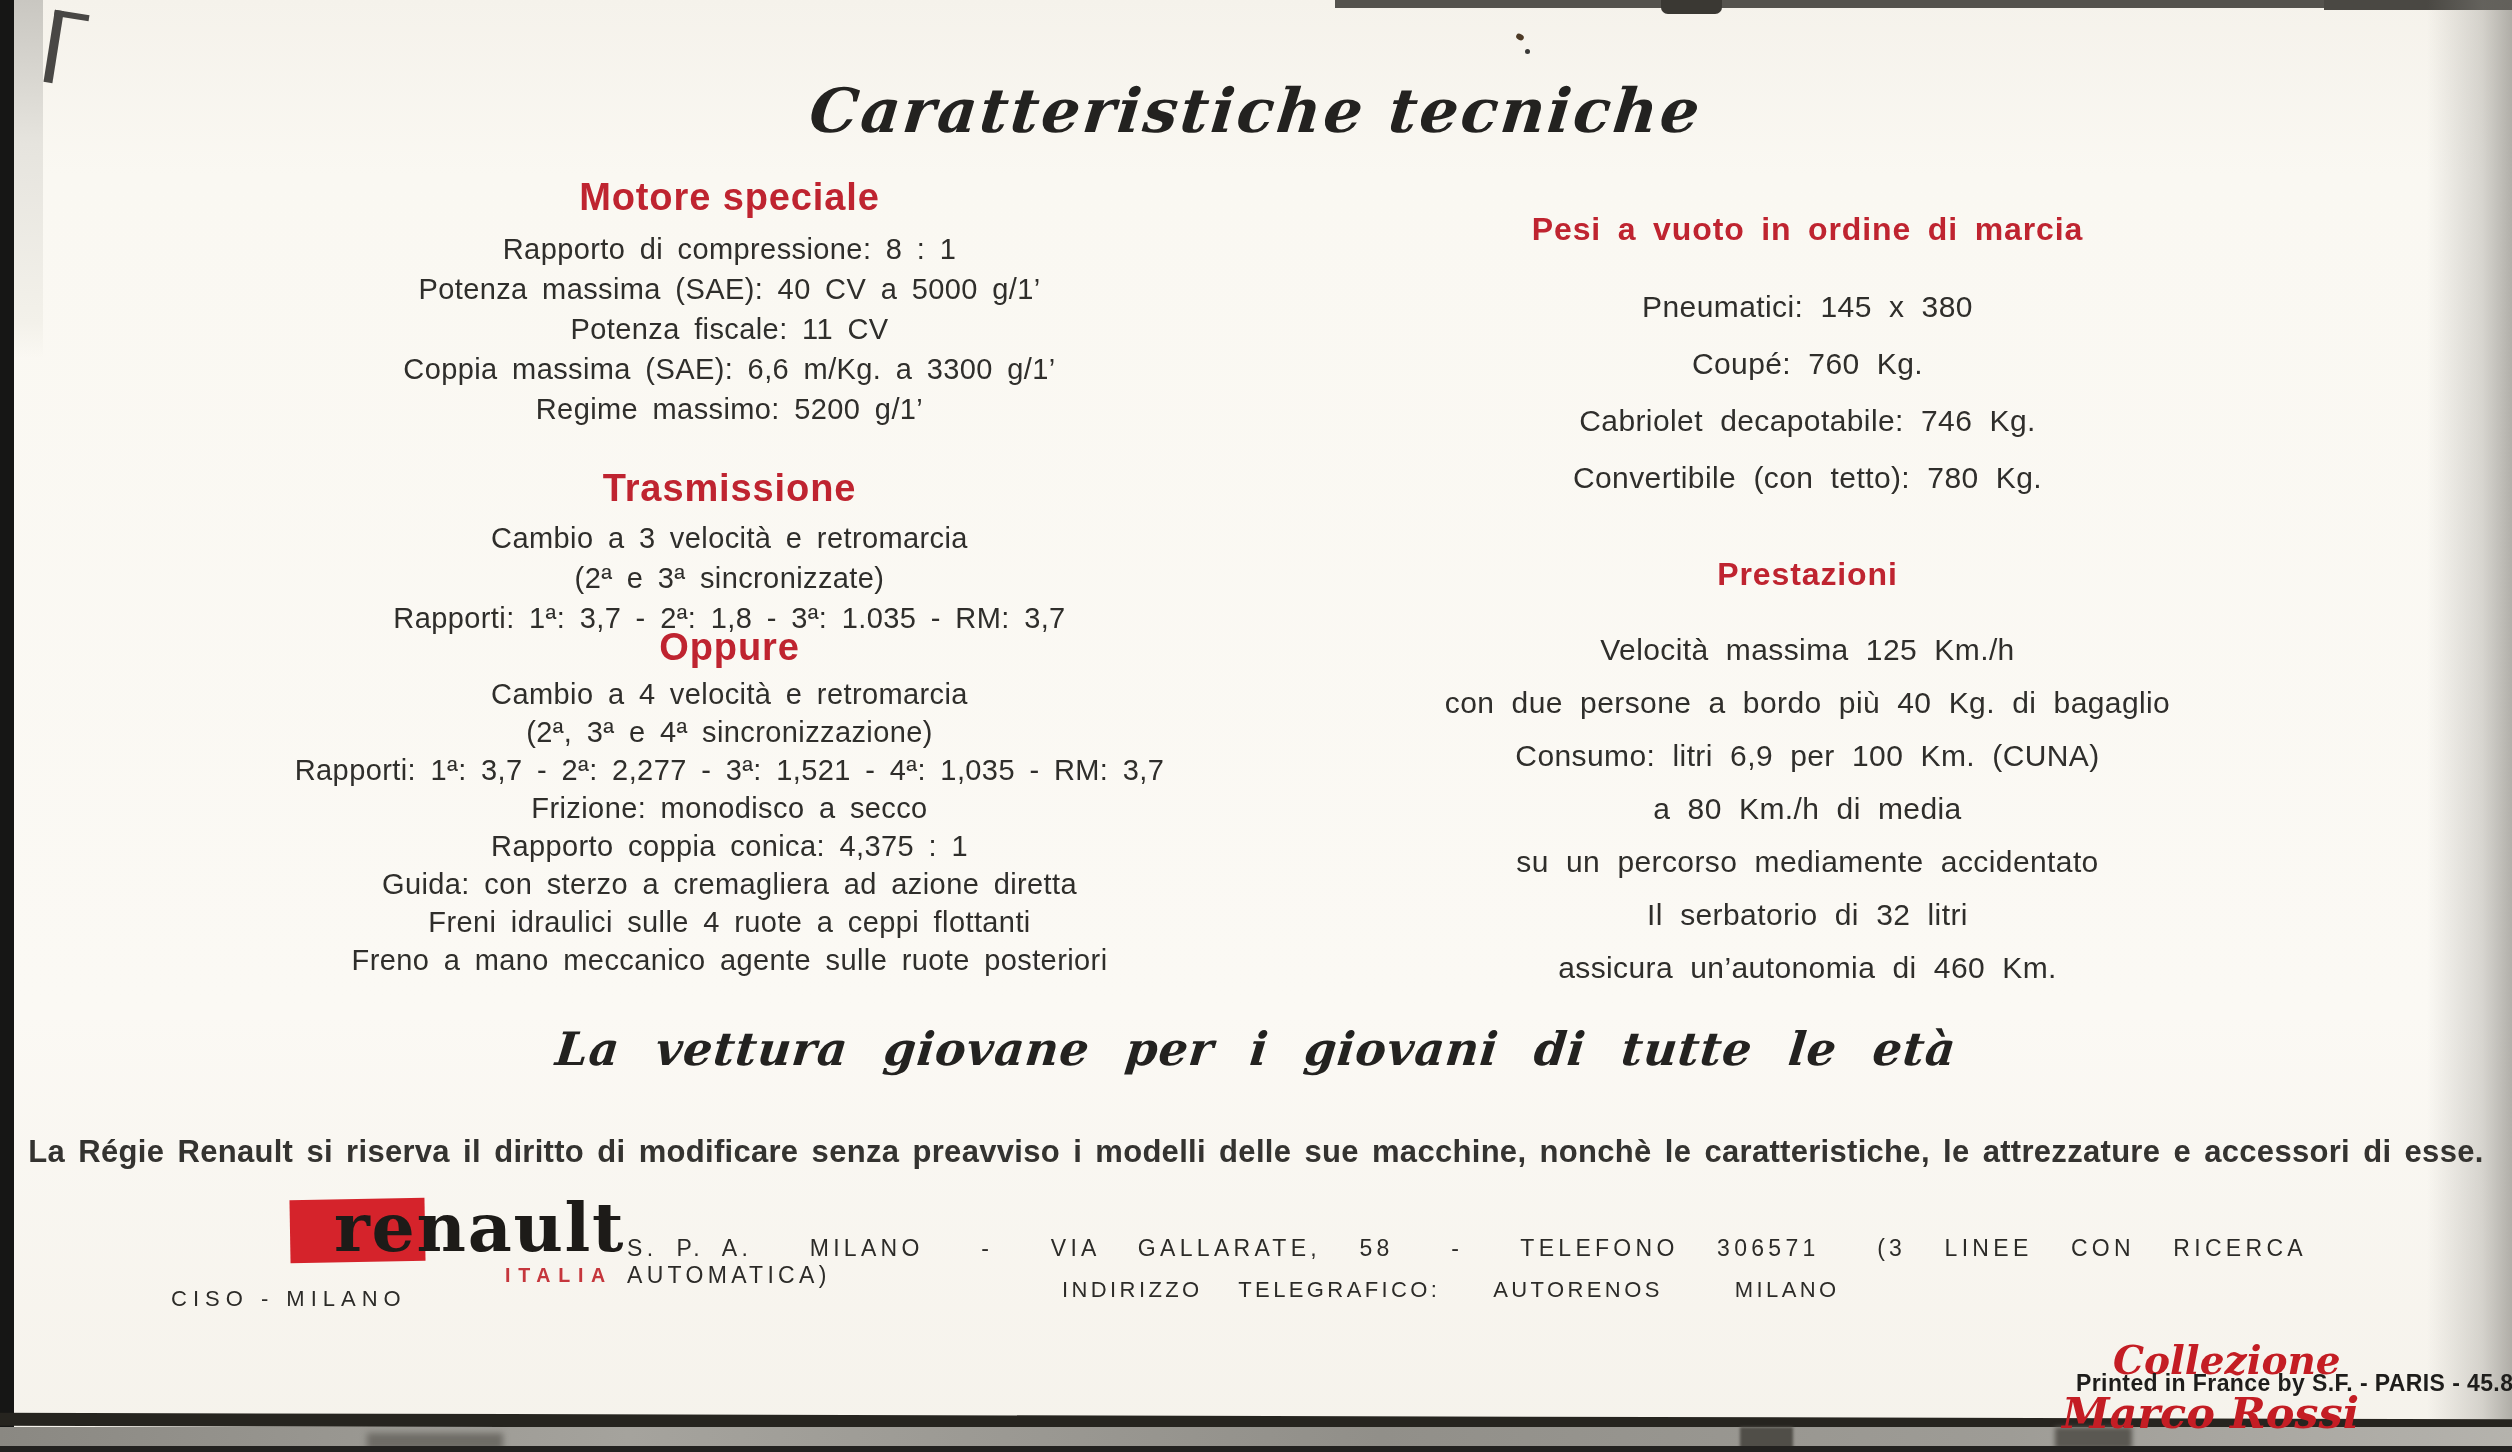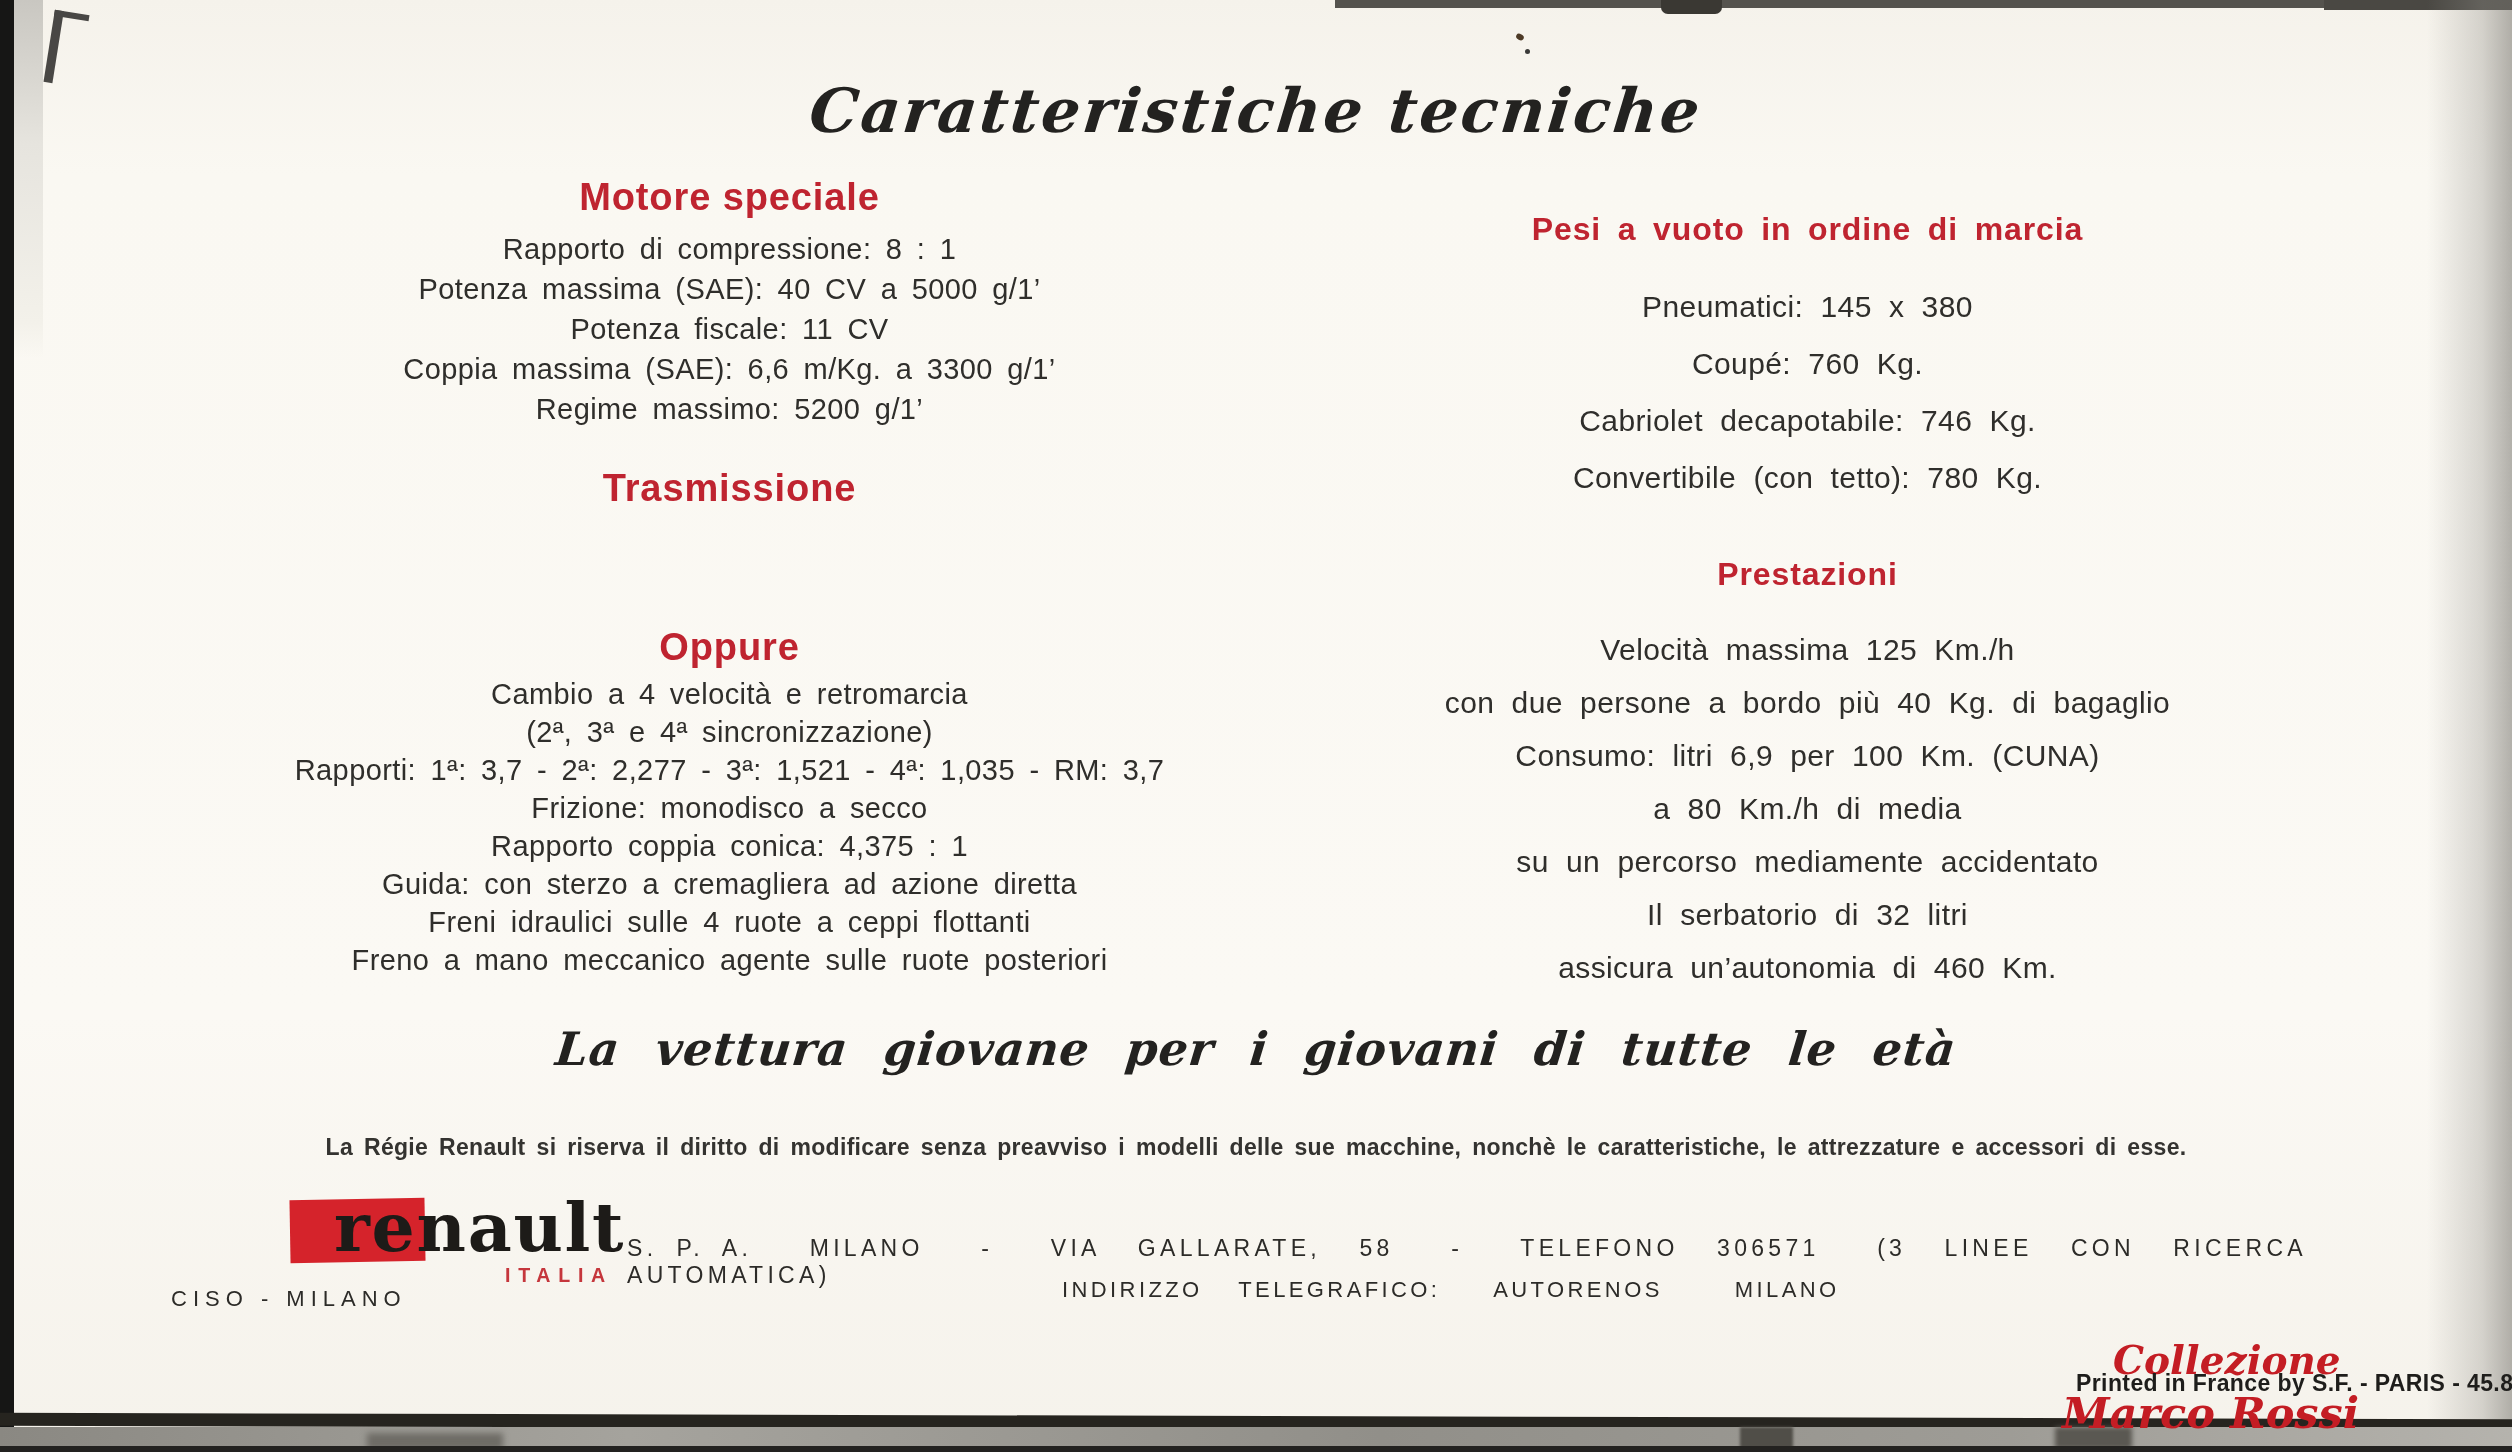--- a/index.html
+++ b/index.html
@@ -62,21 +62,21 @@
   .h-oppure{top:626px;}
   .h-pesi{top:211px;}
   .lines-pesi{top:278px;}
   .lines-pesi p{line-height:57px;}
   .h-prest{top:556px;}
   .lines-prest{top:623px;}
   .lines-prest p{line-height:53px;text-align:center;}
 
   
   .disclaimer{position:absolute;left:0;right:0;top:1134px;text-align:center;
-    font-size:23px;font-weight:bold;letter-spacing:0.3px;word-spacing:4.3px;color:#343330;}
+    font-size:31px;font-weight:bold;letter-spacing:0.3px;word-spacing:4.3px;color:#343330;}
 
   
   .logo-box{position:absolute;left:290px;top:1199px;width:135px;height:63px;background:#d5232b;transform:rotate(-1deg);}
   .logo-text{position:absolute;left:334px;top:1187px;font-family:"DejaVu Serif",serif;
     font-weight:bold;font-size:68px;color:#1d1b18;letter-spacing:1.7px;}
   .logo-sub{position:absolute;left:505px;top:1264px;color:#c5363c;font-size:19.6px;font-weight:bold;letter-spacing:7.7px;}
   .address1{position:absolute;left:627px;top:1235px;font-size:23px;letter-spacing:4.3px;word-spacing:8.5px;color:#2c2b28;white-space:pre-wrap;}
   .address2{position:absolute;left:1062px;top:1277px;font-size:22px;letter-spacing:3.4px;word-spacing:8.5px;color:#2c2b28;white-space:pre-wrap;}
   .printer{position:absolute;left:171px;top:1286px;font-size:22px;letter-spacing:6px;color:#2c2b28;}
 
@@ -114,20 +114,25 @@
     <div class="red-h h-motore">Motore speciale</div>
     <div class="lines m lines-motore">
       <p>Rapporto di compressione: 8 : 1</p>
       <p>Potenza massima (SAE): 40 CV a 5000 g/1’</p>
       <p>Potenza fiscale: 11 CV</p>
       <p>Coppia massima (SAE): 6,6 m/Kg. a 3300 g/1’</p>
       <p>Regime massimo: 5200 g/1’</p>
     </div>
 
     <div class="red-h h-trasm">Trasmissione</div>
+    <div class="lines m lines-trasm">
+      <p>Cambio a 3 velocità e retromarcia</p>
+      <p>(2ª e 3ª sincronizzate)</p>
+      <p>Rapporti: 1ª: 3,7 - 2ª: 1,8 - 3ª: 1.035 - RM: 3,7</p>
+    </div>
 
     <div class="red-h h-oppure">Oppure</div>
     <div class="lines lines-oppure">
       <p>Cambio a 4 velocità e retromarcia</p>
       <p>(2ª, 3ª e 4ª sincronizzazione)</p>
       <p>Rapporti: 1ª: 3,7 - 2ª: 2,277 - 3ª: 1,521 - 4ª: 1,035 - RM: 3,7</p>
       <p>Frizione: monodisco a secco</p>
       <p>Rapporto coppia conica: 4,375 : 1</p>
       <p>Guida: con sterzo a cremagliera ad azione diretta</p>
       <p>Freni idraulici sulle 4 ruote a ceppi flottanti</p>

